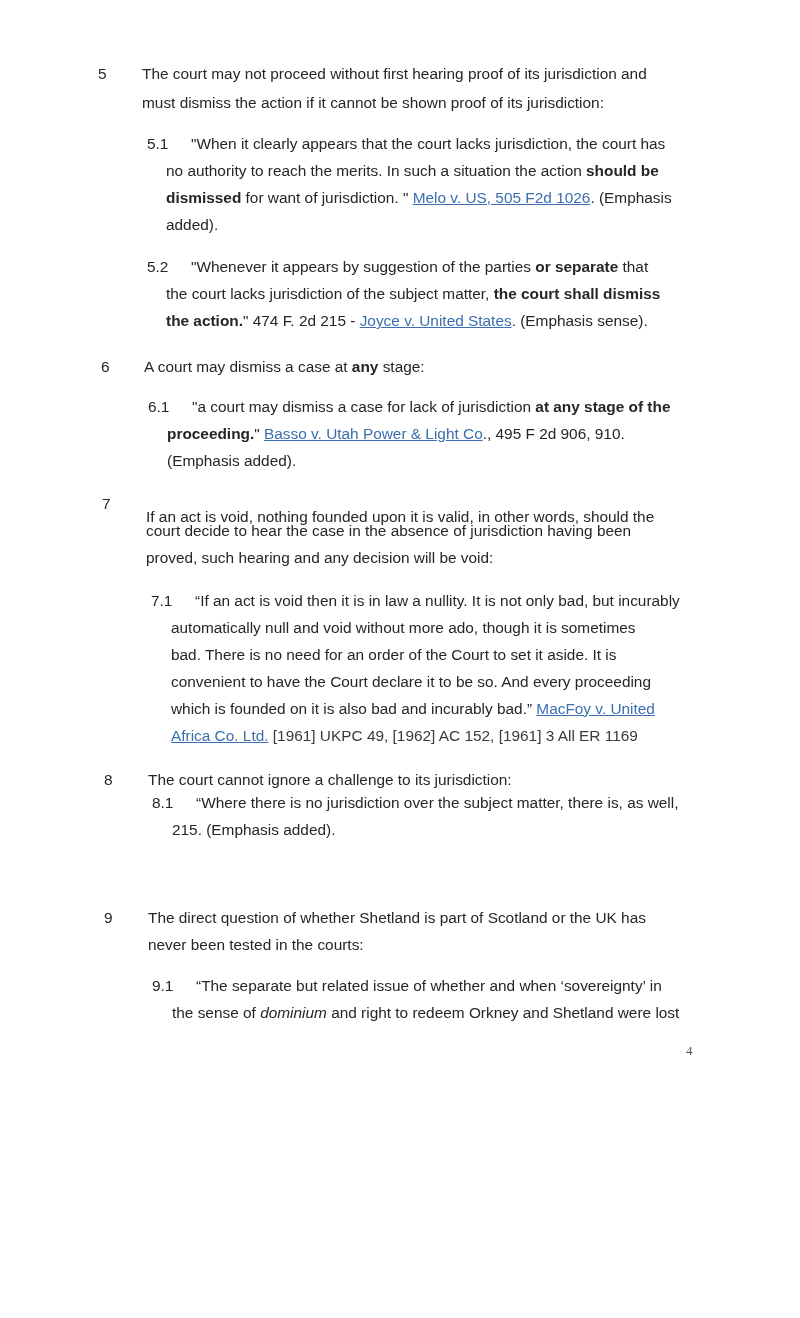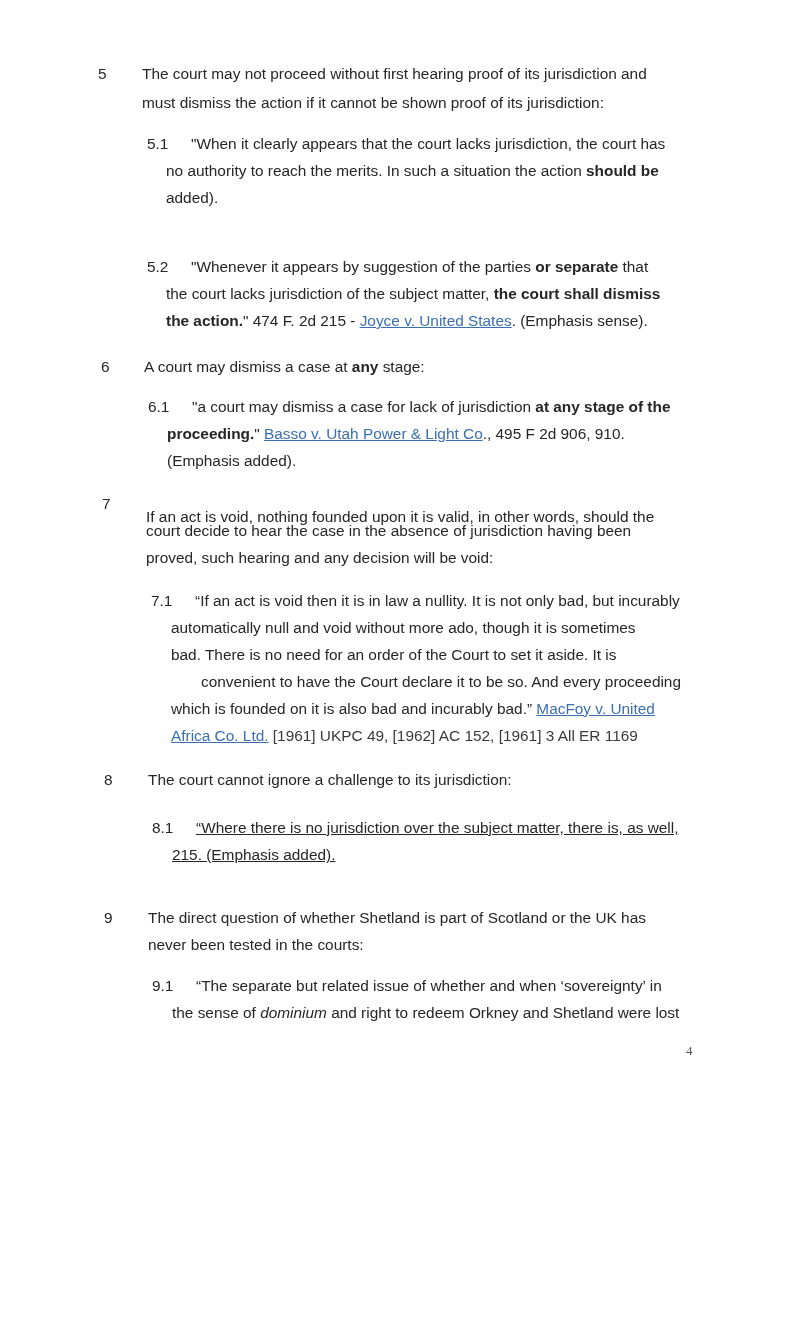--- a/index.html
+++ b/index.html
@@ -22,20 +22,21 @@
 
   <div class="para" style="left:98px; top:60px;">
     <span class="num" style="left:0; top:0;">5</span>
     <span class="txt" style="left:44px; top:0; white-space:nowrap;">The court may not proceed without first hearing proof of its jurisdiction and</span>
     <span class="txt" style="left:44px; top:29px; white-space:nowrap;">must dismiss the action if it cannot be shown proof of its jurisdiction:</span>
   </div>
 
   <div class="para" style="left:147px; top:130px; width:560px;">
     <div style="white-space:nowrap;"><span class="sub-num">5.1</span><span>"When it clearly appears that the court lacks jurisdiction, the court has</span></div>
     <div style="padding-left:19px; white-space:nowrap;"><span>no authority to reach the merits. In such a situation the action </span><b>should be</b></div>
+    <div style="padding-left:19px; white-space:nowrap;"><b>dismissed</b><span> for want of jurisdiction. " </span><a class="link" href="#">Melo v. US, 505 F2d 1026</a><span>. (Emphasis</span></div>
     <div style="padding-left:19px;">added).</div>
   </div>
 
   <div class="para" style="left:147px; top:253px; width:560px;">
     <div style="white-space:nowrap;"><span class="sub-num">5.2</span><span>"Whenever it appears by suggestion of the parties </span><b>or separate</b><span> that</span></div>
     <div style="padding-left:19px; white-space:nowrap;"><span>the court lacks jurisdiction of the subject matter, </span><b>the court shall dismiss</b></div>
     <div style="padding-left:19px; white-space:nowrap;"><b>the action.</b><span>" 474 F. 2d 215 - </span><a class="link" href="#">Joyce v. United States</a><span>. (Emphasis sense).</span></div>
   </div>
 
   <div class="para" style="left:101px; top:353px;">
@@ -53,31 +54,31 @@
     <span class="num" style="left:0; top:0;">7</span>
     <span class="txt" style="left:44px; top:13px; white-space:nowrap;">If an act is void, nothing founded upon it is valid, in other words, should the</span>
     <span class="txt" style="left:44px; top:27px; white-space:nowrap;">court decide to hear the case in the absence of jurisdiction having been</span>
     <span class="txt" style="left:44px; top:54px; white-space:nowrap;">proved, such hearing and any decision will be void:</span>
   </div>
 
   <div class="para" style="left:151px; top:587px; width:560px;">
     <div style="white-space:nowrap;"><span class="sub-num">7.1</span><span>“If an act is void then it is in law a nullity. It is not only bad, but incurably</span></div>
     <div style="padding-left:20px; white-space:nowrap;">automatically null and void without more ado, though it is sometimes</div>
     <div style="padding-left:20px; white-space:nowrap;">bad. There is no need for an order of the Court to set it aside. It is</div>
-    <div style="padding-left:20px; white-space:nowrap;text-align:center;">convenient to have the Court declare it to be so. And every proceeding</div>
+    <div style="padding-left:20px; white-space:nowrap;">convenient to have the Court declare it to be so. And every proceeding</div>
     <div style="padding-left:20px; white-space:nowrap;"><span>which is founded on it is also bad and incurably bad.” </span><a class="link" href="#">MacFoy v. United</a></div>
     <div style="padding-left:20px; white-space:nowrap; color:#3a3a3a;"><a class="link" href="#">Africa Co. Ltd.</a><span> [1961] UKPC 49, [1962] AC 152, [1961] 3 All ER 1169</span></div>
   </div>
 
   <div class="para" style="left:104px; top:766px;">
     <span class="num" style="left:0; top:0;">8</span>
     <span class="txt" style="left:44px; top:0; white-space:nowrap;">The court cannot ignore a challenge to its jurisdiction:</span>
   </div>
 
-  <div class="para" style="left:152px; top:814px; width:560px;text-decoration:underline;">
+  <div class="para" style="left:152px; top:789px; width:560px;">
     <div style="white-space:nowrap;"><span class="sub-num">8.1</span><span>“Where there is no jurisdiction over the subject matter, there is, as well,</span></div>
     <div style="padding-left:20px;">215. (Emphasis added).</div>
   </div>
 
   <div class="para" style="left:104px; top:904px;">
     <span class="num" style="left:0; top:0;">9</span>
     <span class="txt" style="left:44px; top:0; white-space:nowrap;">The direct question of whether Shetland is part of Scotland or the UK has</span>
     <span class="txt" style="left:44px; top:27px; white-space:nowrap;">never been tested in the courts:</span>
   </div>
 

